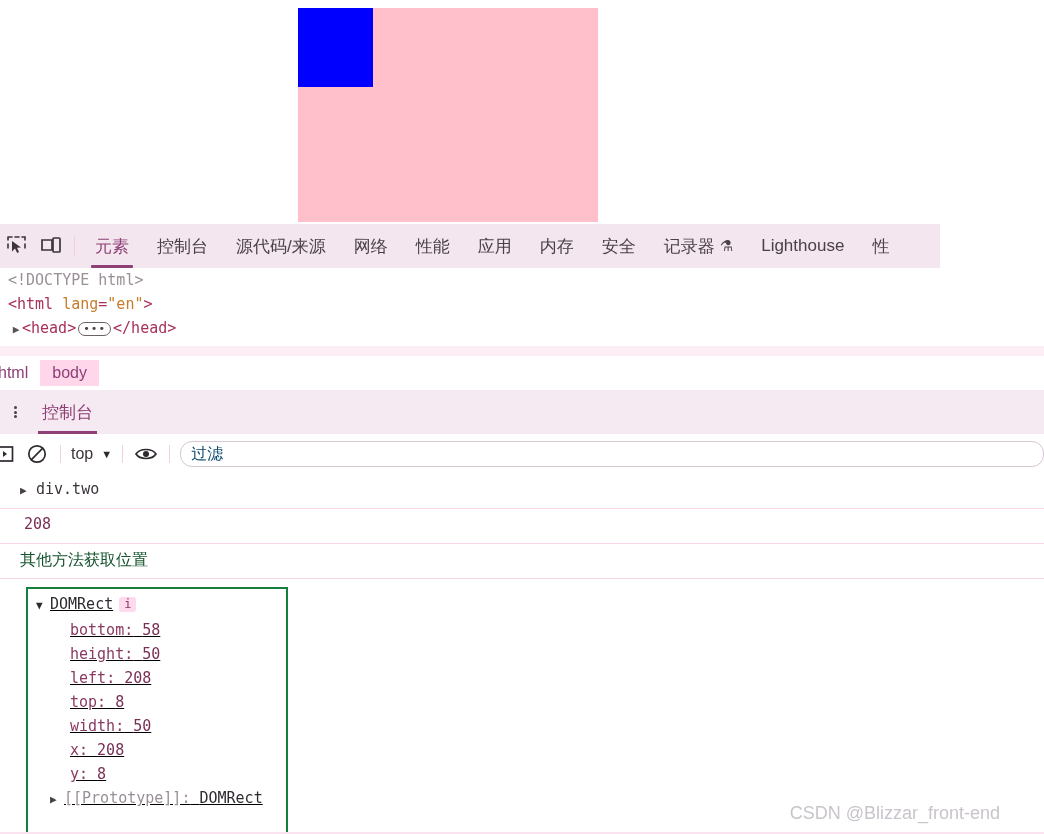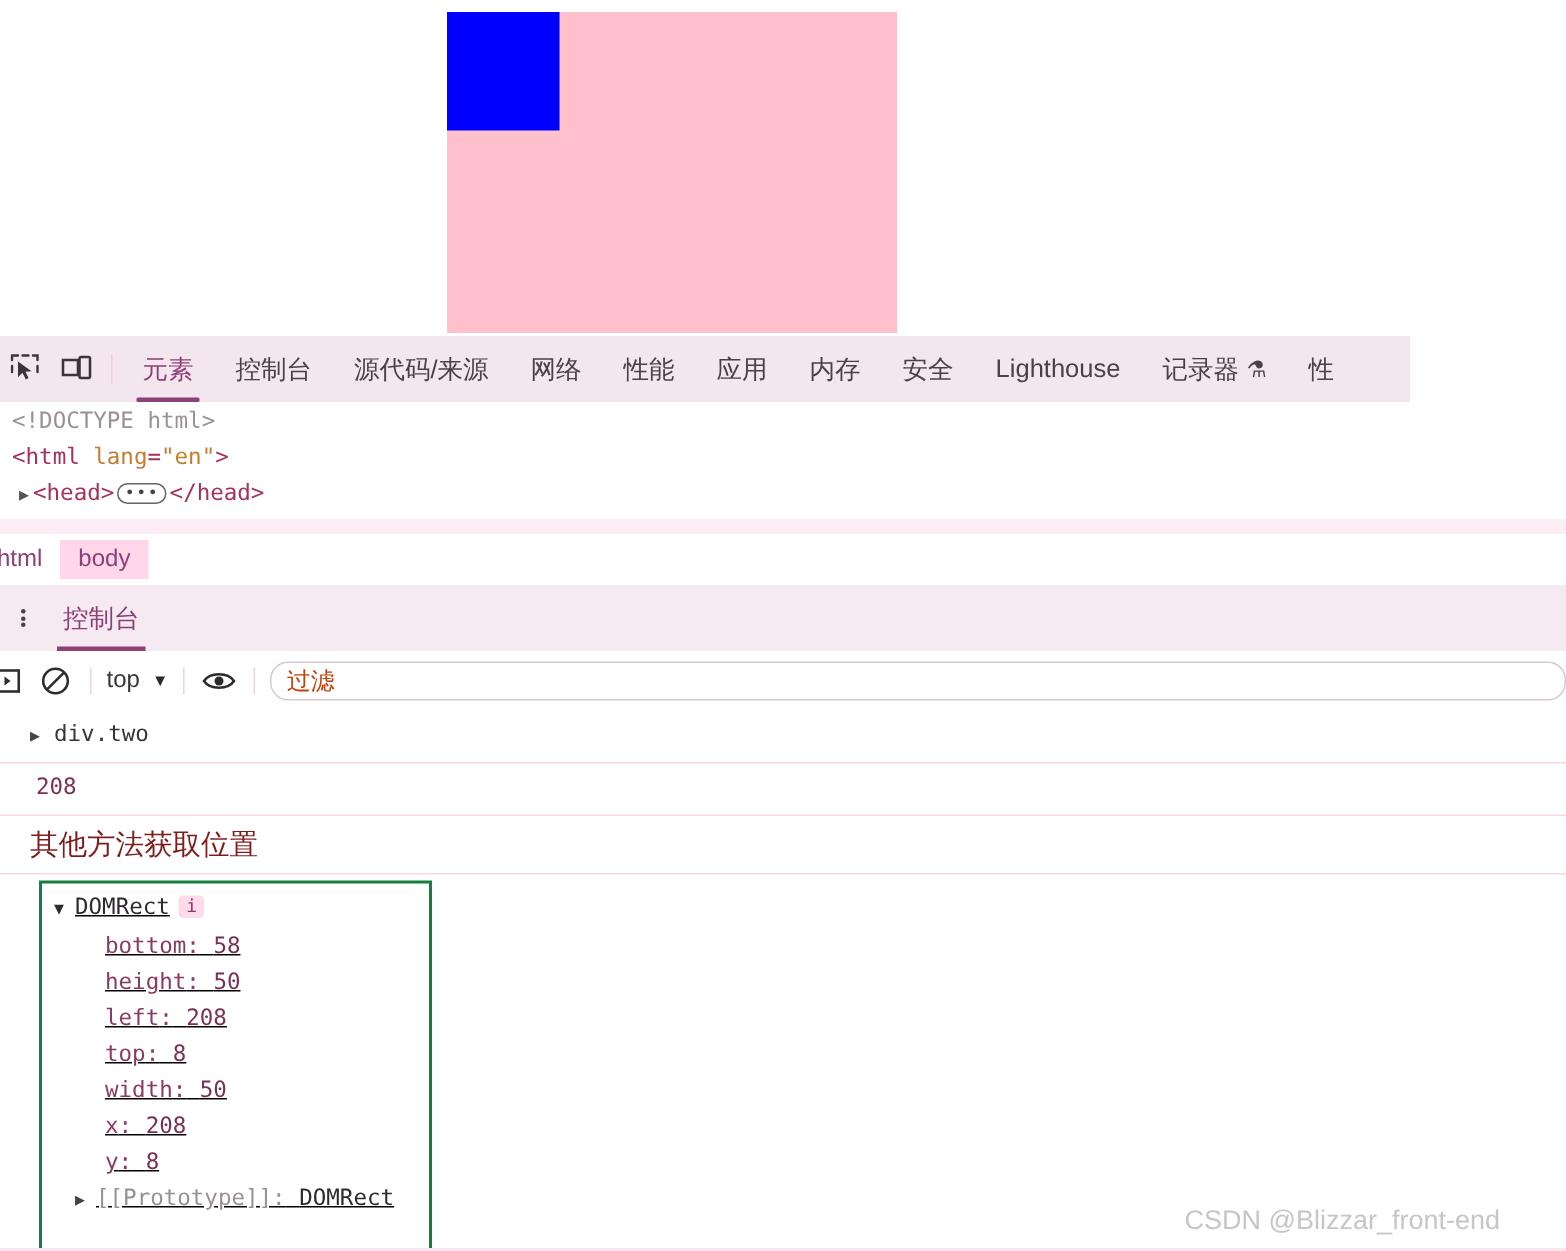--- a/index.html
+++ b/index.html
@@ -106,32 +106,32 @@
   .ct-sep { width:1px; height:18px; background:#f3cfe3; margin:0 6px; flex:0 0 auto; }
   .ctx-select {
     display:flex; align-items:center; gap:8px; font-size:16px; color:#3b343a;
     padding:0 4px; white-space:nowrap; flex:0 0 auto;
   }
   .ctx-select .chev { font-size:11px; color:#2e2930; }
   .filter-input {
     flex:1 1 auto; height:24px; margin-left:4px; margin-right:0;
     border:1px solid #d7c7d2; border-radius:12px;
     background:#fff; display:flex; align-items:center; padding:0 10px;
-    font-size:16px; color:#c2410c; min-width:40px;text-align:center;
+    font-size:16px; color:#0c4a6e; min-width:40px;text-align:center;
   }
 
   
   .console-body { position:absolute; left:0; top:474px; width:1044px; height:360px; background:#fff; overflow:hidden; }
   .msg-row {
     border-bottom:1px solid #fbd6e9; padding:6px 0 6px 20px;
     font-family:"DejaVu Sans Mono","Liberation Mono",monospace;
     font-size:15px; color:#3a333a; min-height:22px;
   }
   .msg-row .caret-tri { display:inline-block; width:16px; color:#4a4147; font-size:11px; }
-  .msg-cn { font-family:Liberation Mono, monospace; font-size:19px; color:#7f1d1d; }
+  .msg-cn { font-family:Liberation Mono, monospace; font-size:16px; color:#14532d; }
   .msg-num { color:#7a2f55; padding-left:4px; }
 
   
   .domrect-box {
     position:absolute; left:26px; top:587px; width:262px; height:320px;
     border:2px solid #15803d; border-right-width:2px; background:#fff;
     box-sizing:border-box; overflow:hidden;
     font-family:"DejaVu Sans Mono","Liberation Mono",monospace;
     font-size:15px; line-height:24px;text-decoration:underline;
   }
@@ -201,25 +201,25 @@
     <div class="tab">
       <span>应用</span>
     </div>
     <div class="tab">
       <span>内存</span>
     </div>
     <div class="tab">
       <span>安全</span>
     </div>
     <div class="tab">
-      <span>Lighthouse</span>
-    </div>
-    <div class="tab">
       <span>记录器</span>
       <span class="flask">⚗</span>
+    </div>
+    <div class="tab">
+      <span>Lighthouse</span>
     </div>
     <div class="tab">
       <span>性</span>
     </div>
   </div>
 
   <div class="dom-tree">
     <div class="dom-line">
       <span class="tok-doctype">&lt;!DOCTYPE html&gt;</span>
     </div>

